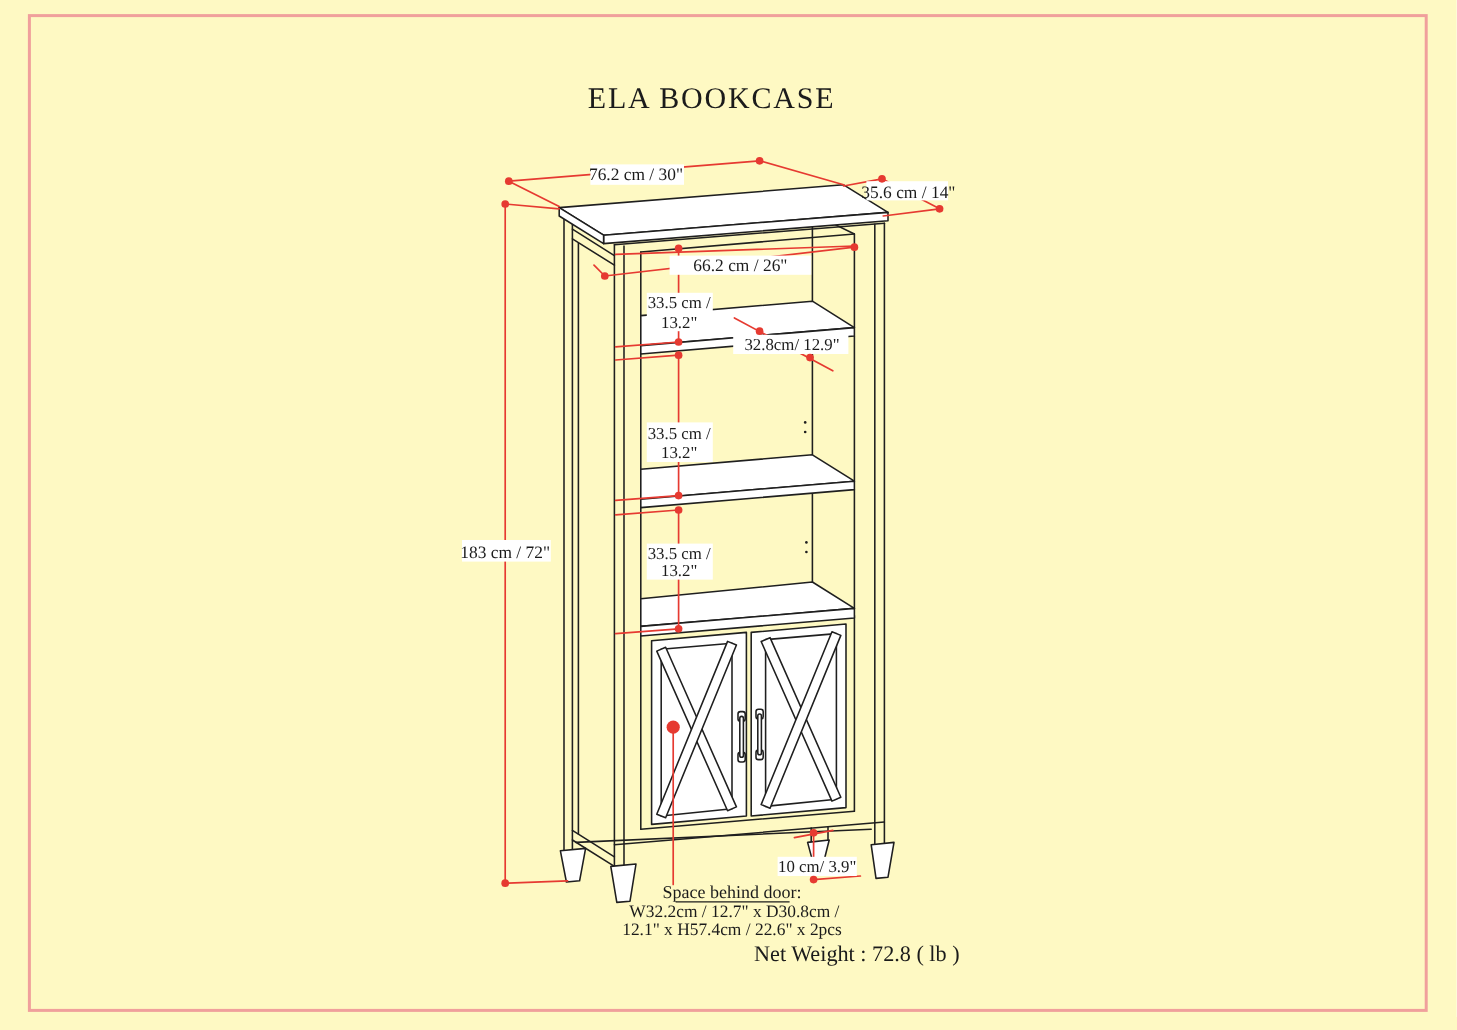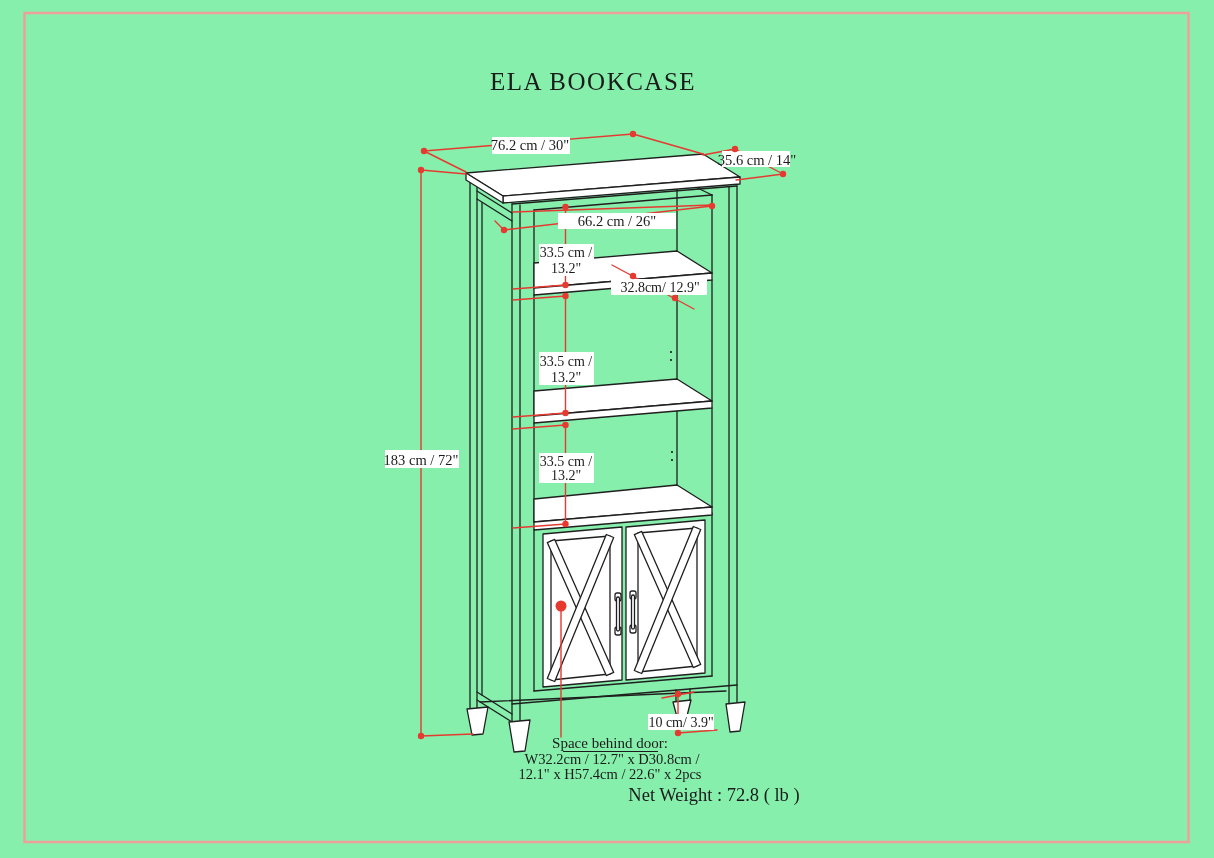--- a/index.html
+++ b/index.html
@@ -1,16 +1,16 @@
 <!DOCTYPE html>
 <html><head>
 <meta charset="utf-8">
 <style>
   html,body{margin:0;padding:0;background:#ffffff;}
-  .page{position:relative;width:1214px;height:858px;background:#86efac;overflow:hidden;
+  .page{position:relative;width:1214px;height:858px;background:#fef9c3;overflow:hidden;
         font-family:"Liberation Serif", serif;}
   svg{position:absolute;left:0;top:0;}
   text{fill:#1b1b1b;}
   .blk{stroke:#1f1f1f;stroke-width:1.3;fill:none;stroke-linecap:round;}
   .blkf{stroke:#1f1f1f;stroke-width:1.3;fill:#ffffff;stroke-linejoin:round;}
   .red{stroke:#e63a31;stroke-width:1.4;fill:none;stroke-linecap:round;}
   .reddot{fill:#e63a31;stroke:none;}
   .wbg{fill:#ffffff;stroke:none;}
   .dimtxt{font-size:14.5px;}
   .dimtxt-s{font-size:14px;}

